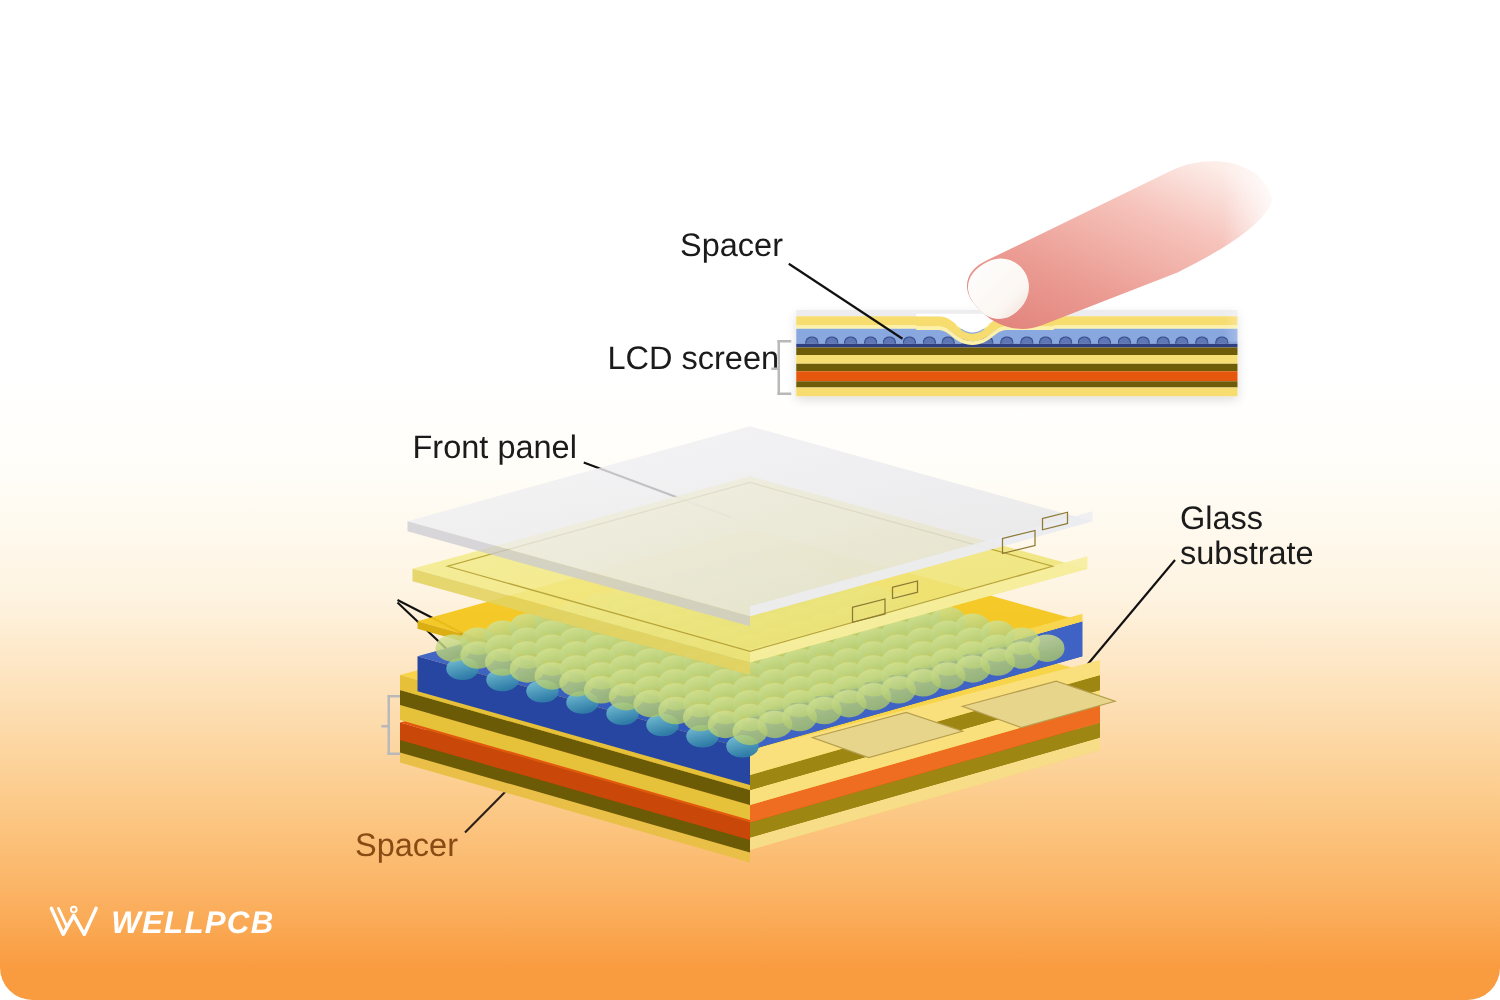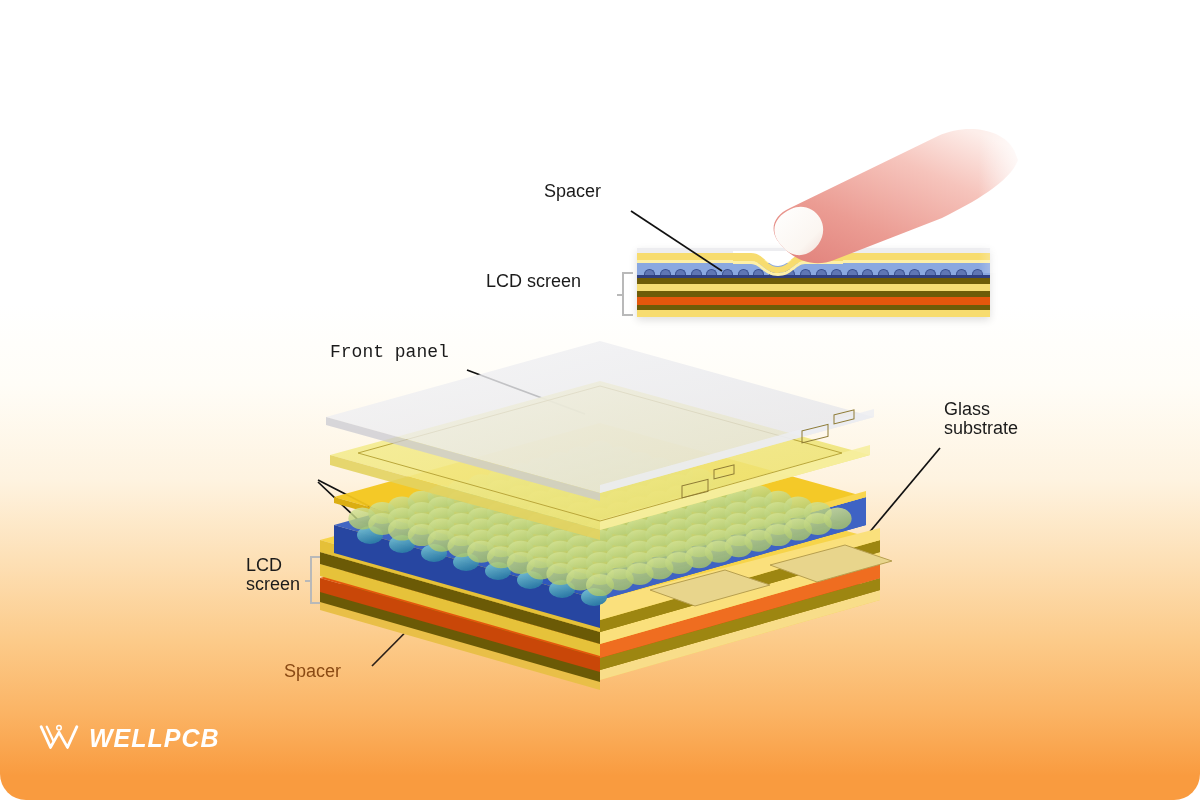--- a/index.html
+++ b/index.html
@@ -34,21 +34,21 @@
     font-size: 62px;
     font-weight: bold;
     letter-spacing: -1px;
     color: #141414;
     font-family: "Liberation Sans", sans-serif;
   }
 
   
   .lbl {
     position: absolute;
-    font-size: 18px;
+    font-size: 26px;
     color: #1b1b1b;
     line-height: 1.08;
     white-space: pre-line;
     font-family: "Liberation Sans", sans-serif;
   }
   .lbl.brown { color: #8a4a14; }
 
   svg.leaders {
     position: absolute;
     left: 0; top: 0;
@@ -233,28 +233,26 @@
     <line x1="372" y1="666" x2="470" y2="567" stroke="#2b2018" stroke-width="1.7"></line>
   </svg>
 
   <div class="lbl" style="left:544px; top:182px;">Spacer</div>
 
   <div class="lbl" style="left:486px; top:272px;">LCD screen</div>
   <div class="bracket" style="left:622px; top:272px; width:11px; height:44px;">
     <div class="nub"></div>
   </div>
 
-  <div class="lbl" style="left:330px; top:343px;font-family:Liberation Mono, monospace;">Front panel</div>
+  <div class="lbl" style="left:330px; top:343px;">Front panel</div>
 
 
   <div class="lbl" style="left:944px; top:400px;">Glass
 substrate</div>
 
-  <div class="lbl" style="left:246px; top:556px;">LCD
-screen</div>
   <div class="bracket" style="left:310px; top:556px; width:11px; height:48px;">
     <div class="nub"></div>
   </div>
 
   <div class="lbl brown" style="left:284px; top:662px;">Spacer</div>
 
   <div id="stack">
     <svg width="620" height="300" viewBox="0 0 620 300">
       <defs>
         <linearGradient id="gFront" x1="0" y1="0" x2="1" y2="1">

